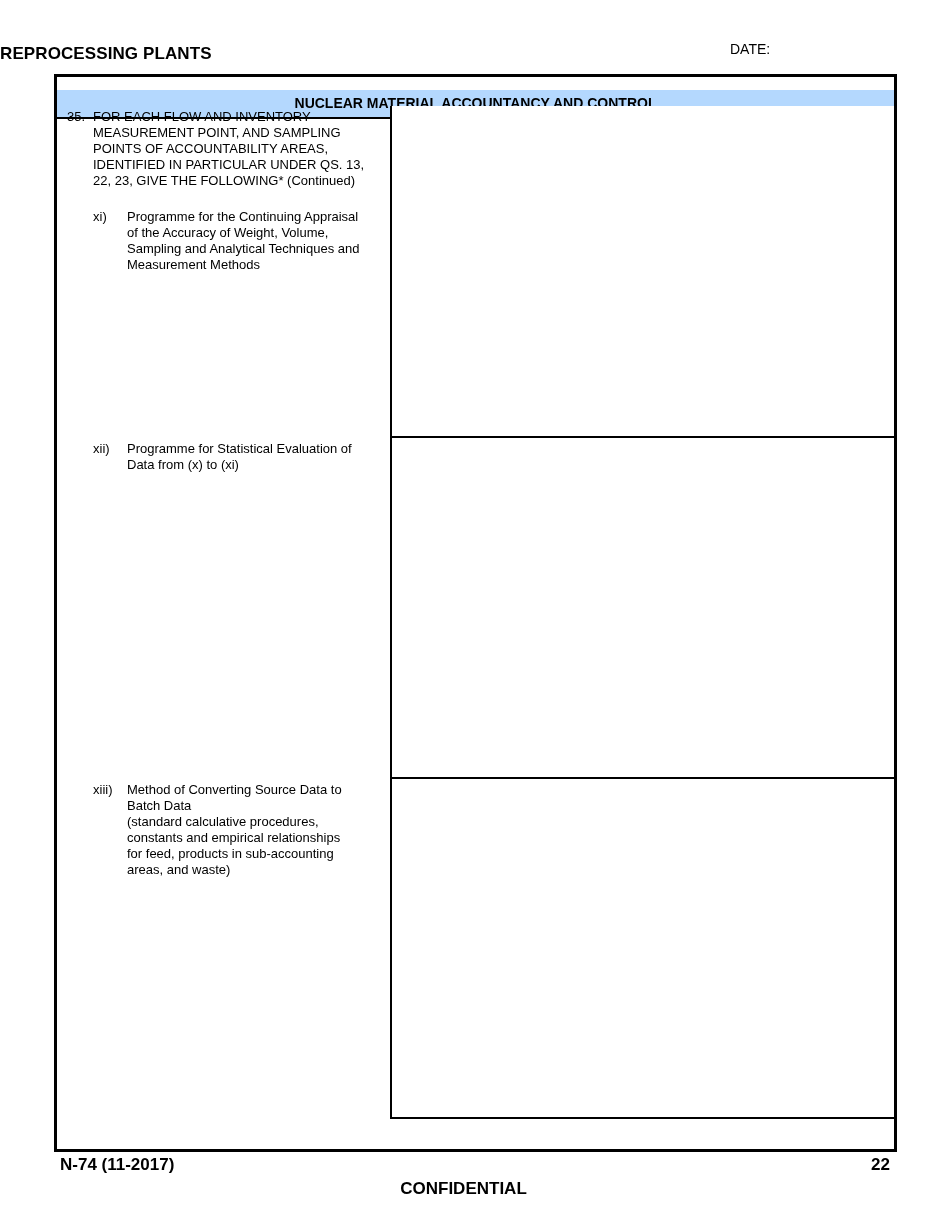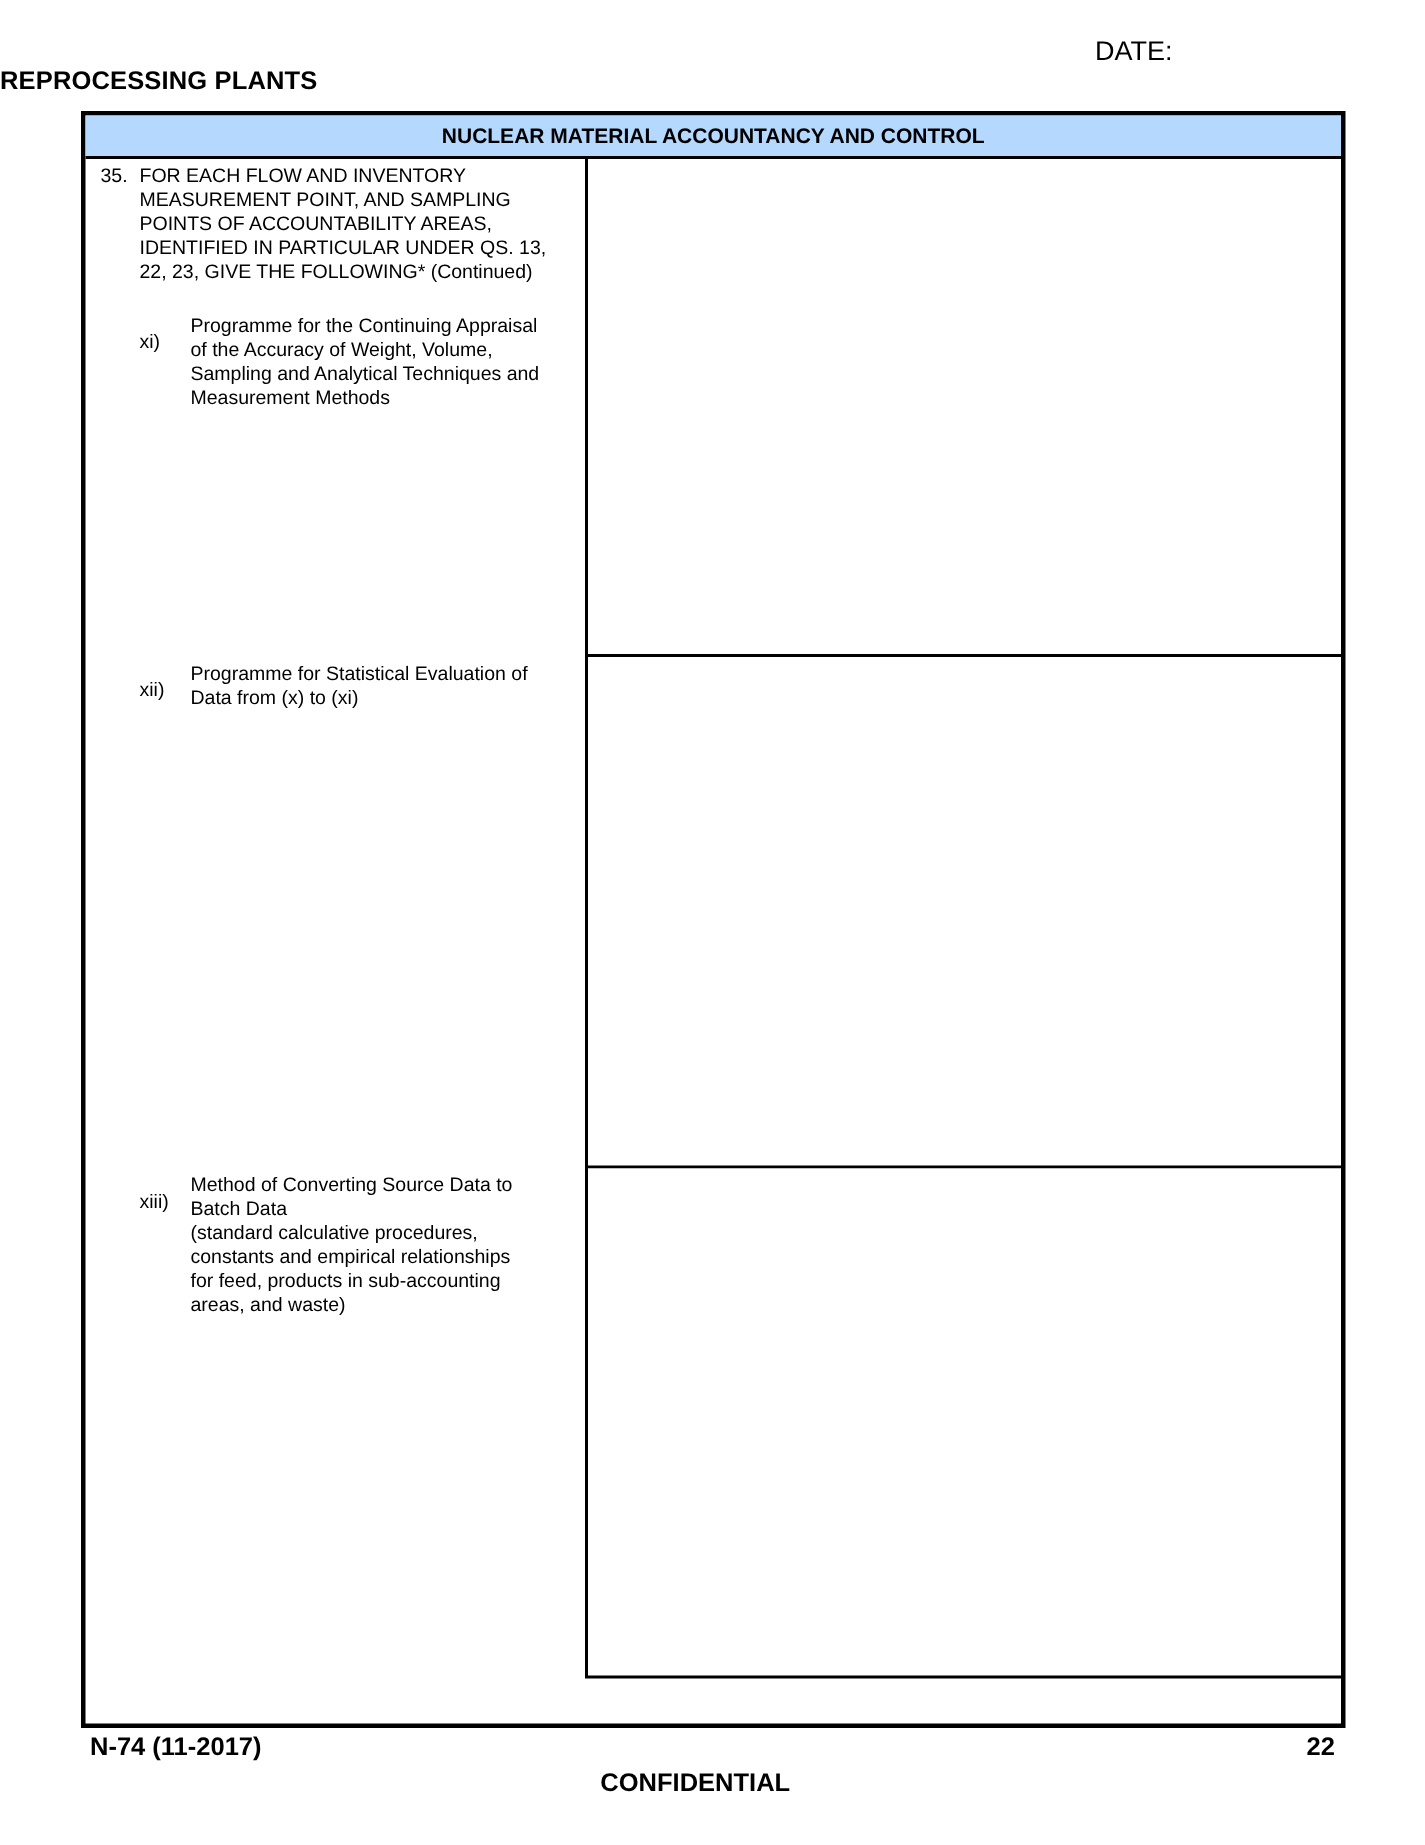--- a/index.html
+++ b/index.html
@@ -20,35 +20,35 @@
       left: 0;
       width: 950px;
       top: 44px;
       font-size: 17px;
       font-weight: bold;
       letter-spacing: 0.1px;
     }
     .date-label {
       position: absolute;
       left: 730px;
-      top: 24px;
-      font-size: 18px;
+      top: 41px;
+      font-size: 14px;
     }
     .form-frame {
       position: absolute;
       left: 54px;
       top: 74px;
       width: 837px;   
       height: 1072px; 
       border: 3px solid #000;
     }
     .section-header {
       position: absolute;
       left: 0;
-      top: 0;
+      top: 13px;
       width: 837px;
       height: 27px;
       background: #b4d8fe;
       border-bottom: 2px solid #000;
       text-align: center;
       font-size: 14px;
       font-weight: bold;
       line-height: 27px;
     }
     .left-col {
@@ -105,21 +105,21 @@
       position: absolute;
       top: 0;
       white-space: pre-line;
     }
     .q-main {
       left: 10px;
       top: 3px;
       width: 320px;
     }
     .q-main .q-text { left: 26px; width: 300px; }
-    .q-sub .q-num { left: 0; margin-top: 11px; }
+    .q-sub .q-num { left: 0; }
     .q-sub .q-text { left: 34px; width: 260px; }
     .q-xi { left: 36px; top: 103px; width: 300px; }
     .q-xii { left: 36px; top: 335px; width: 300px; }
     .q-xiii { left: 36px; top: 676px; width: 300px; }
     .bottom-bar {
       position: absolute;
       top: 1155px;
       left: 0;
       width: 950px;
       height: 18px;

